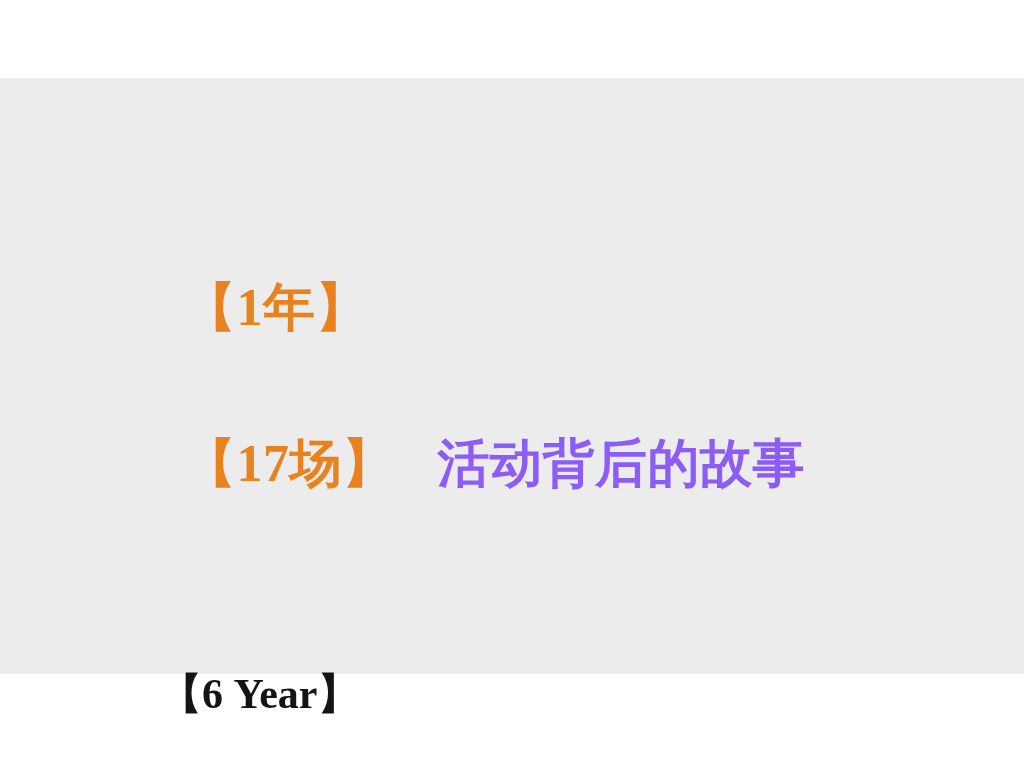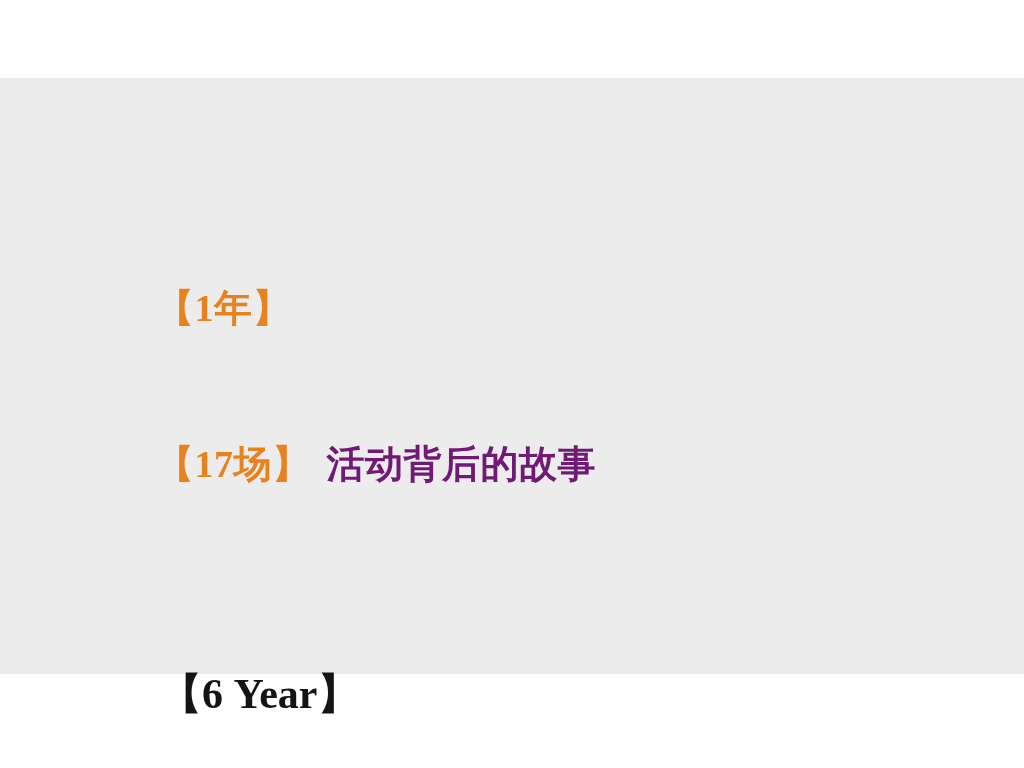--- a/index.html
+++ b/index.html
@@ -43,31 +43,32 @@
   .text-line {
     margin: 0;
     padding: 0;
     white-space: pre;
     font-weight: bold;
     font-family: "Liberation Serif", "DejaVu Serif", serif;
   }
 
   
   .cjk-line {
-    font-size: 38px;
+    font-size: 52px;
     line-height: 52px;
     letter-spacing: 0.5px;
   }
 
   .cjk-accent {
     color: #e8821e;
   }
 
   .cjk-body {
-    color: #701a75;
+    color: #8b5cf6;
+    margin-left: 27px;
   }
 
   
   .block-spacer {
     height: 74px;
   }
 
   
   .en-line {
     font-size: 42px;

